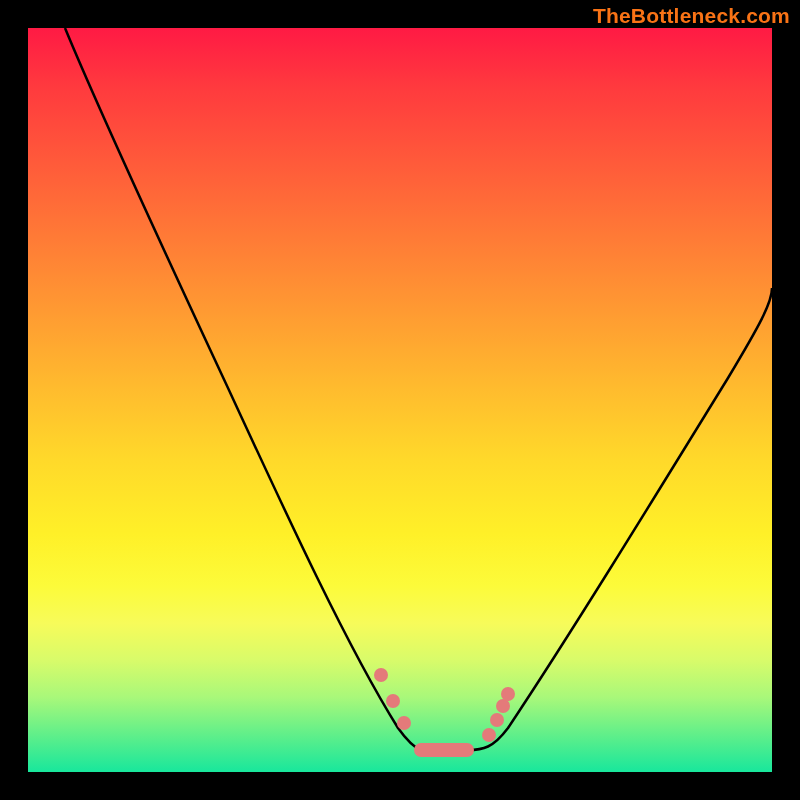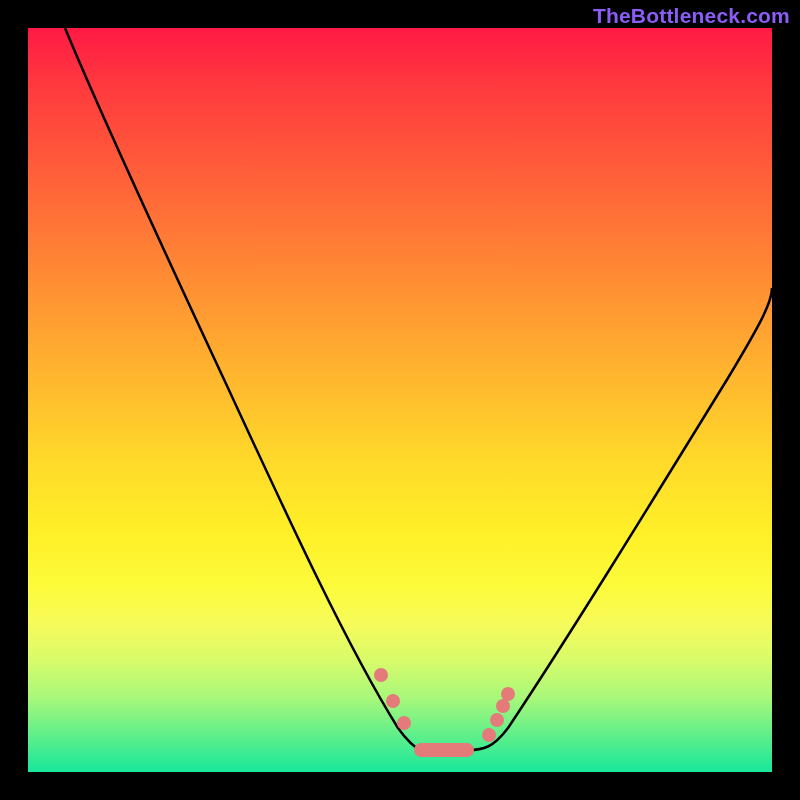--- a/index.html
+++ b/index.html
@@ -59,21 +59,21 @@
   .bar {
     fill: #e47a7a;
   }
   .watermark {
     position: absolute;
     top: 4px;
     right: 10px;
     font-family: Arial, Helvetica, sans-serif;
     font-size: 21px;
     font-weight: bold;
-    color: #8b5cf6;
+    color: #f97316;
     letter-spacing: 0.2px;
   }
 </style>
 </head>
 <body>
 
 <div class="frame">
   <div class="plot">
     <svg viewBox="0 0 744 744">
       <path class="curve" d="M 37 0

